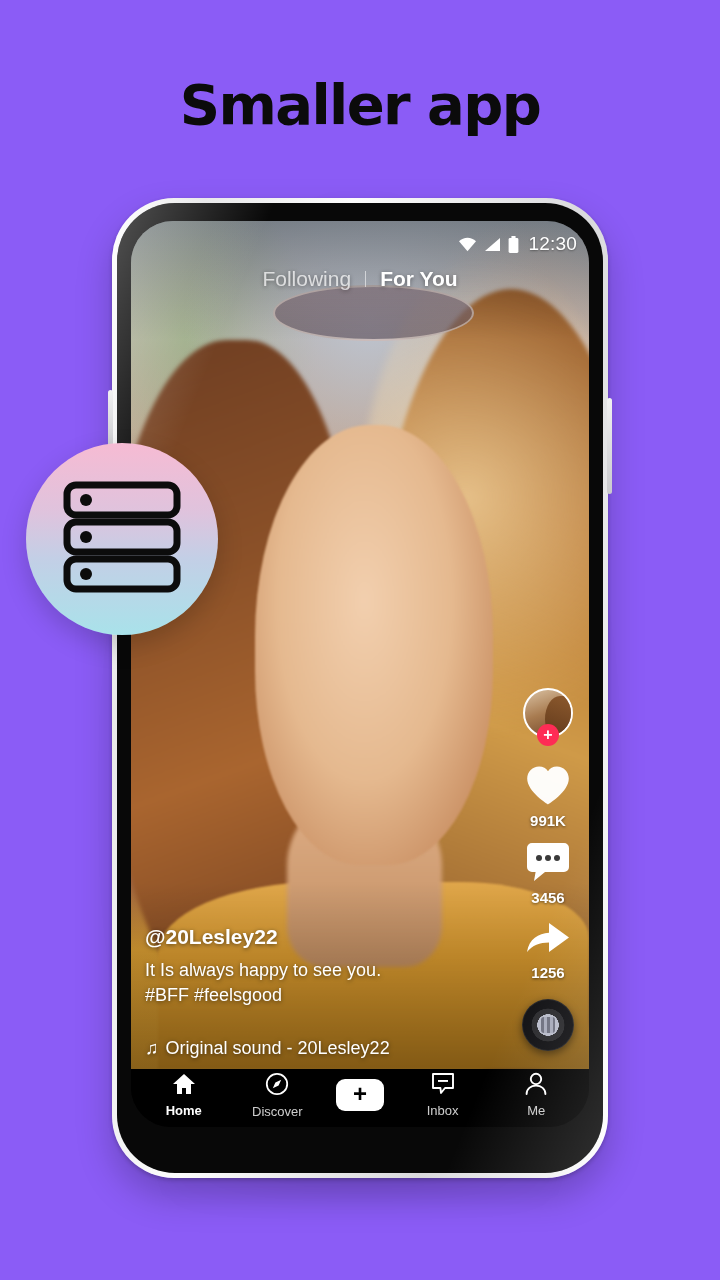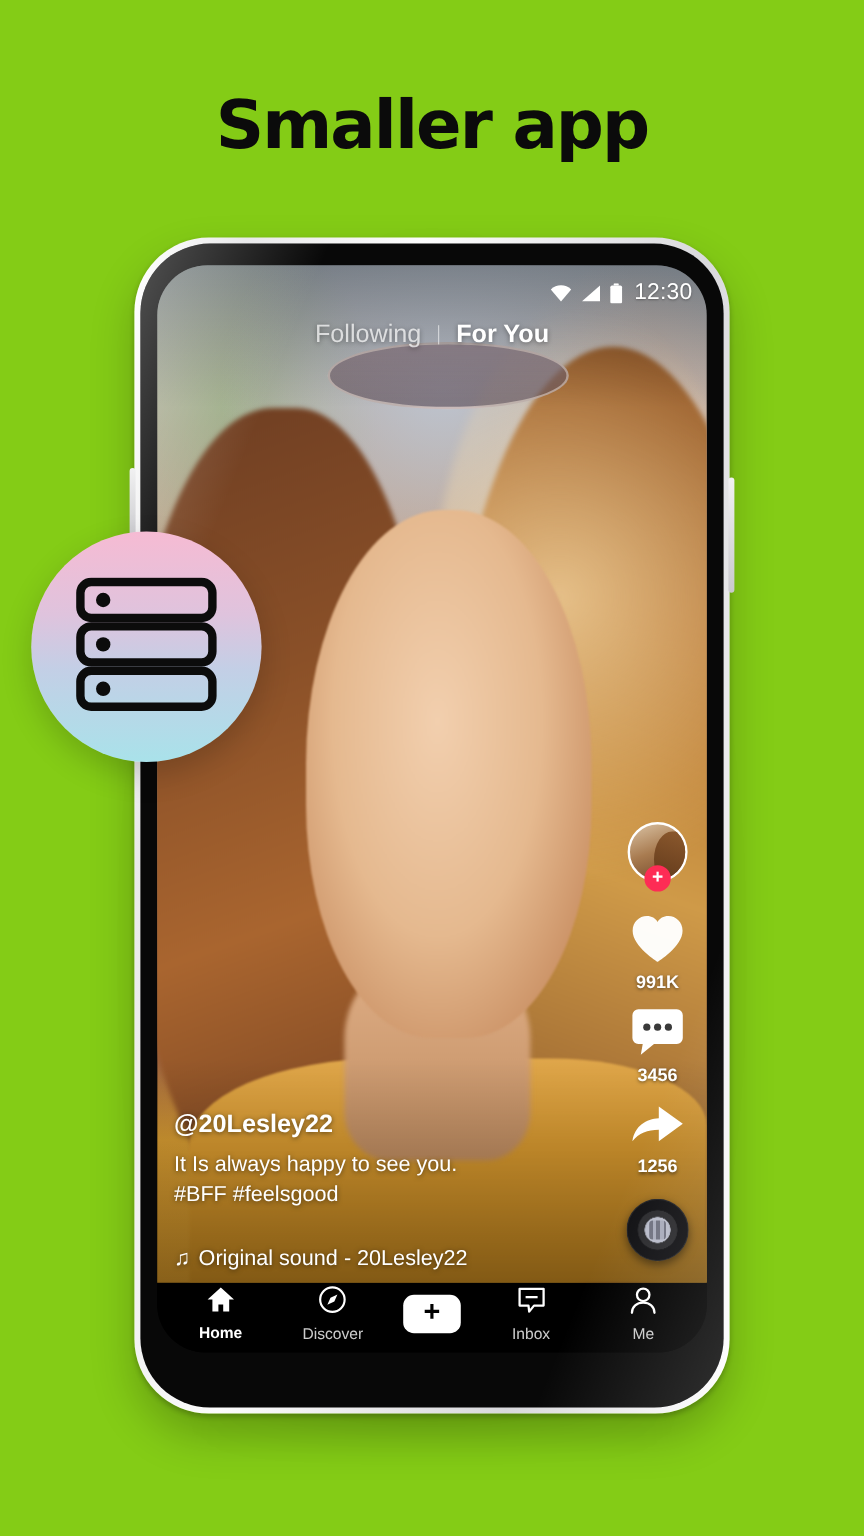--- a/index.html
+++ b/index.html
@@ -10,21 +10,21 @@
     height: 1280px;
     background: #ffffff;
     font-family: "Liberation Sans", sans-serif;
     overflow: hidden;
   }
 
   .page {
     position: relative;
     width: 720px;
     height: 1280px;
-    background: #84cc16;
+    background: #8b5cf6;
   }
 
   
   .headline {
     position: absolute;
     top: 72px;
     left: 0;
     width: 720px;
     text-align: center;
     font-size: 56px;

